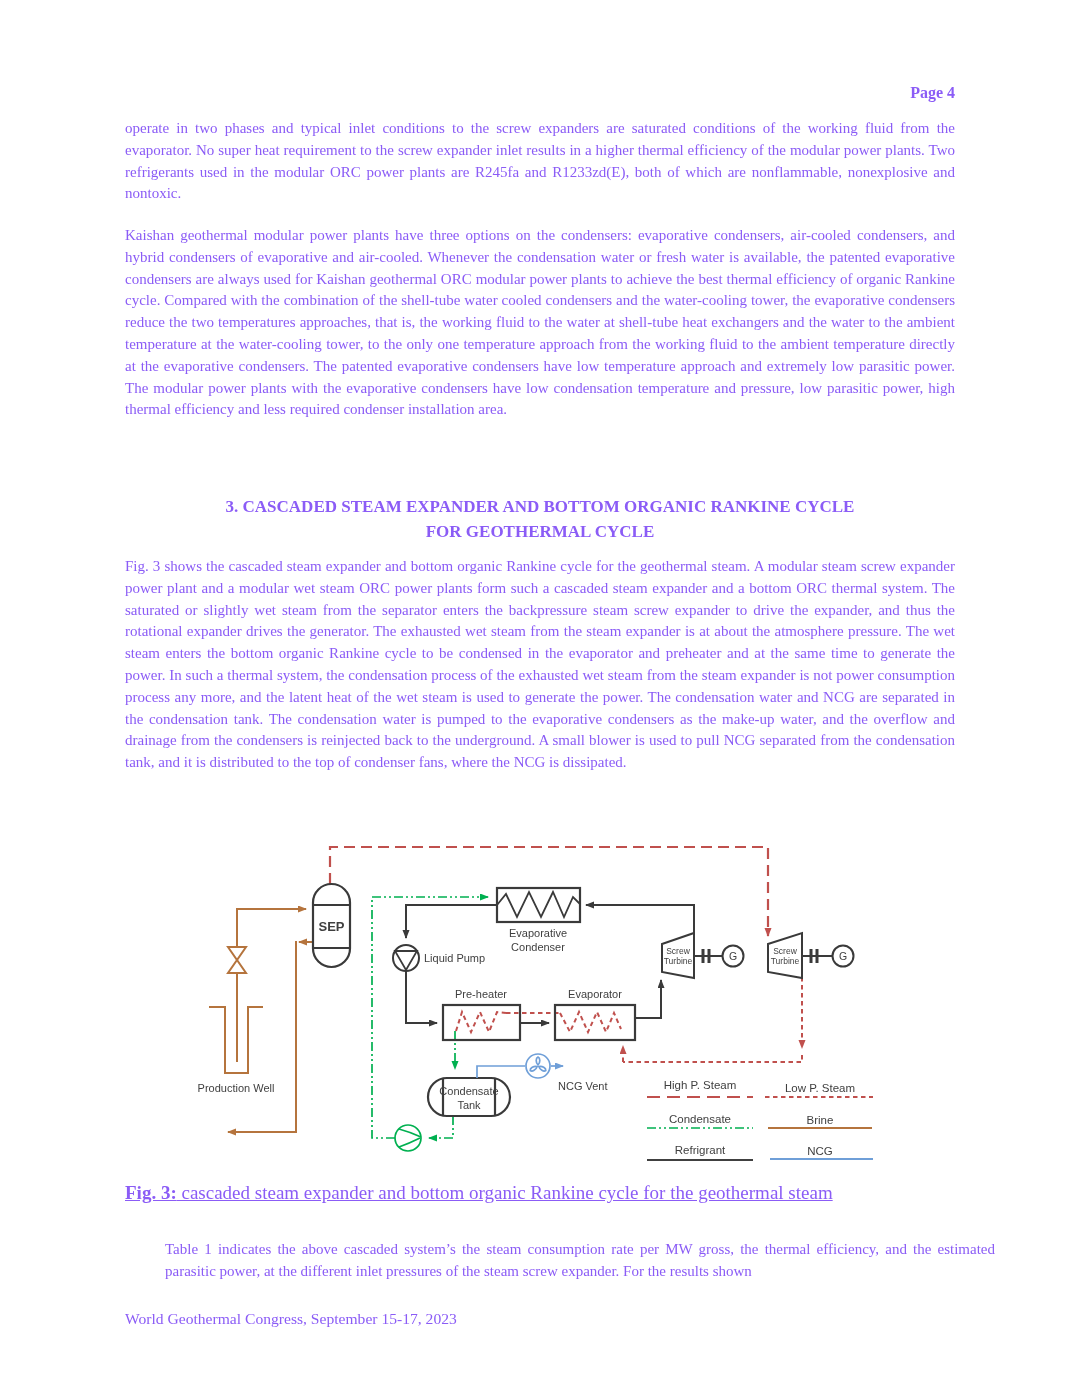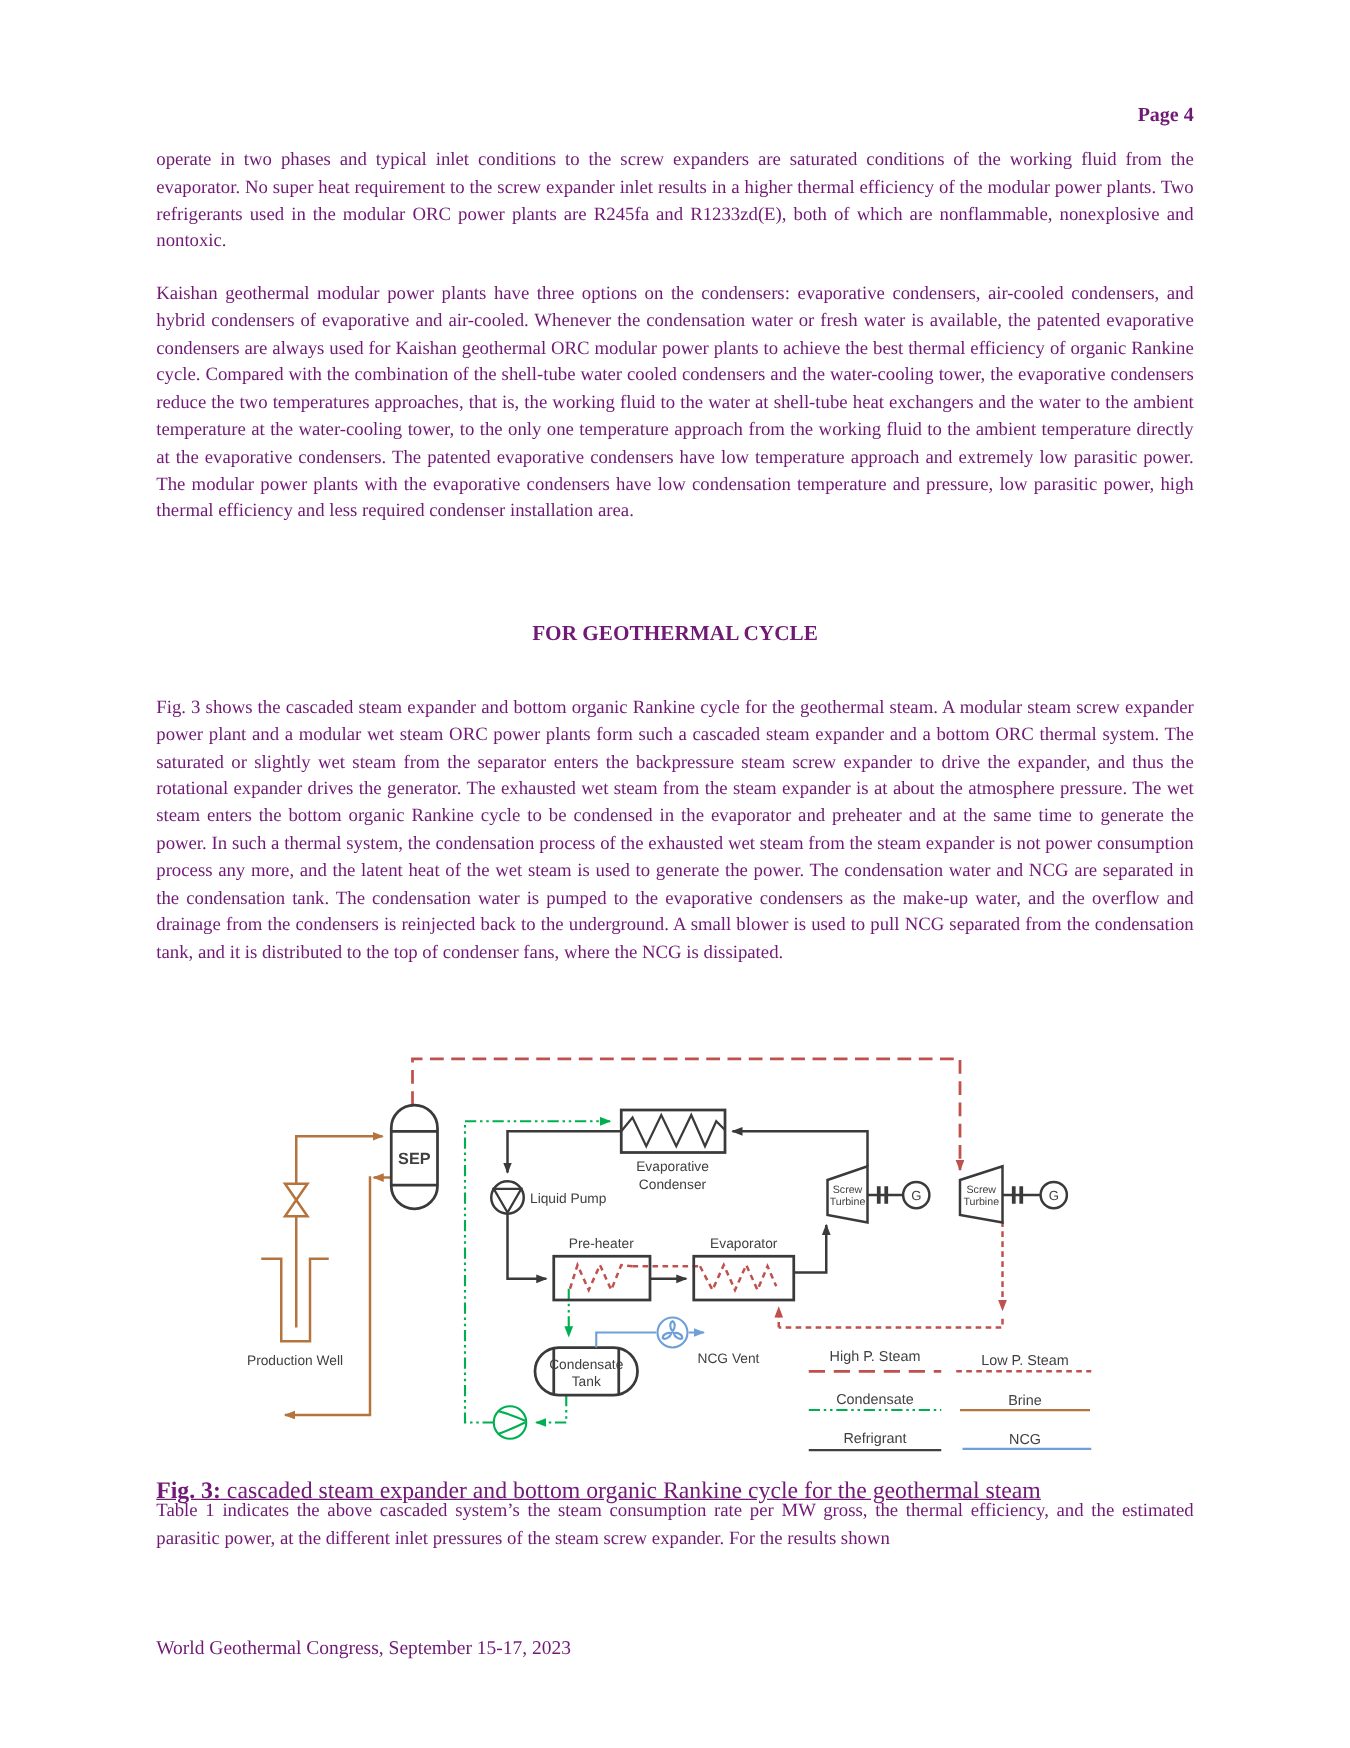--- a/index.html
+++ b/index.html
@@ -1,21 +1,21 @@
 <!DOCTYPE html>
 <html><head>
 <meta charset="utf-8">
 <style>
   html,body{margin:0;padding:0;background:#ffffff;}
   .page{
     position:relative;
     width:1080px;height:1398px;
     background:#ffffff;
     font-family:"Liberation Serif", serif;
-    color:#701a75;
+    color:#8b5cf6;
     overflow:hidden;
   }
   .abs{position:absolute;}
   .body-text{
     left:125px;width:830px;
     font-size:15px;line-height:21.8px;
     text-align:justify;
   }
   .page-number{
     top:84px;left:125px;width:830px;
@@ -44,20 +44,21 @@
 
 <div class="page">
 
   <div class="abs page-number">Page 4</div>
 
   <div class="abs body-text" style="top:118px;">operate in two phases and typical inlet conditions to the screw expanders are saturated conditions of the working fluid from the evaporator. No super heat requirement to the screw expander inlet results in a higher thermal efficiency of the modular power plants. Two refrigerants used in the modular ORC power plants are R245fa and R1233zd(E), both of which are nonflammable, nonexplosive and nontoxic.</div>
 
   <div class="abs body-text" style="top:225px;">Kaishan geothermal modular power plants have three options on the condensers: evaporative condensers, air-cooled condensers, and hybrid condensers of evaporative and air-cooled. Whenever the condensation water or fresh water is available, the patented evaporative condensers are always used for Kaishan geothermal ORC modular power plants to achieve the best thermal efficiency of organic Rankine cycle. Compared with the combination of the shell-tube water cooled condensers and the water-cooling tower, the evaporative condensers reduce the two temperatures approaches, that is, the working fluid to the water at shell-tube heat exchangers and the water to the ambient temperature at the water-cooling tower, to the only one temperature approach from the working fluid to the ambient temperature directly at the evaporative condensers. The patented evaporative condensers have low temperature approach and extremely low parasitic power. The modular power plants with the evaporative condensers have low condensation temperature and pressure, low parasitic power, high thermal efficiency and less required condenser installation area.</div>
 
   <div class="abs section-heading">
+    <div>3. CASCADED STEAM EXPANDER AND BOTTOM ORGANIC RANKINE CYCLE</div>
     <div>FOR GEOTHERMAL CYCLE</div>
   </div>
 
   <div class="abs body-text" style="top:556px;">Fig. 3 shows the cascaded steam expander and bottom organic Rankine cycle for the geothermal steam. A modular steam screw expander power plant and a modular wet steam ORC power plants form such a cascaded steam expander and a bottom ORC thermal system. The saturated or slightly wet steam from the separator enters the backpressure steam screw expander to drive the expander, and thus the rotational expander drives the generator. The exhausted wet steam from the steam expander is at about the atmosphere pressure. The wet steam enters the bottom organic Rankine cycle to be condensed in the evaporator and preheater and at the same time to generate the power. In such a thermal system, the condensation process of the exhausted wet steam from the steam expander is not power consumption process any more, and the latent heat of the wet steam is used to generate the power. The condensation water and NCG are separated in the condensation tank. The condensation water is pumped to the evaporative condensers as the make-up water, and the overflow and drainage from the condensers is reinjected back to the underground. A small blower is used to pull NCG separated from the condensation tank, and it is distributed to the top of condenser fans, where the NCG is dissipated.</div>
 
   <svg class="abs fig-svg" width="710" height="335" viewBox="180 835 710 335" xmlns="http://www.w3.org/2000/svg">
     <defs>
       <marker id="mBlack" markerUnits="userSpaceOnUse" markerWidth="11" markerHeight="9" refX="8" refY="3.5" orient="auto">
           <path d="M0,0 L9,3.5 L0,7 Z" fill="#3a3a3a"></path>
         </marker>
@@ -194,17 +195,17 @@
       <path d="M768,1128 H872" stroke="#b5743d" stroke-width="1.8" fill="none"></path>
       <text x="700" y="1154" font-size="11.5" text-anchor="middle">Refrigrant</text>
       <path d="M647,1160 H753" stroke="#404040" stroke-width="1.8" fill="none"></path>
       <text x="820" y="1155" font-size="11.5" text-anchor="middle">NCG</text>
       <path d="M770,1159 H873" stroke="#6f9fd8" stroke-width="1.8" fill="none"></path>
     </g>
   </svg>
 
   <div class="abs fig-caption"><b>Fig. 3:</b><span> cascaded steam expander and bottom organic Rankine cycle for the geothermal steam</span></div>
 
-  <div class="abs body-text" style="top:1199px;">Table 1 indicates the above cascaded system’s the steam consumption rate per MW gross, the thermal efficiency, and the estimated parasitic power, at the different inlet pressures of the steam screw expander. For the results shown</div>
+  <div class="abs body-text" style="top:1239px;margin-left:40px;">Table 1 indicates the above cascaded system’s the steam consumption rate per MW gross, the thermal efficiency, and the estimated parasitic power, at the different inlet pressures of the steam screw expander. For the results shown</div>
 
   <div class="abs footer">World Geothermal Congress, September 15-17, 2023</div>
 
 </div>
 
 </body></html>

